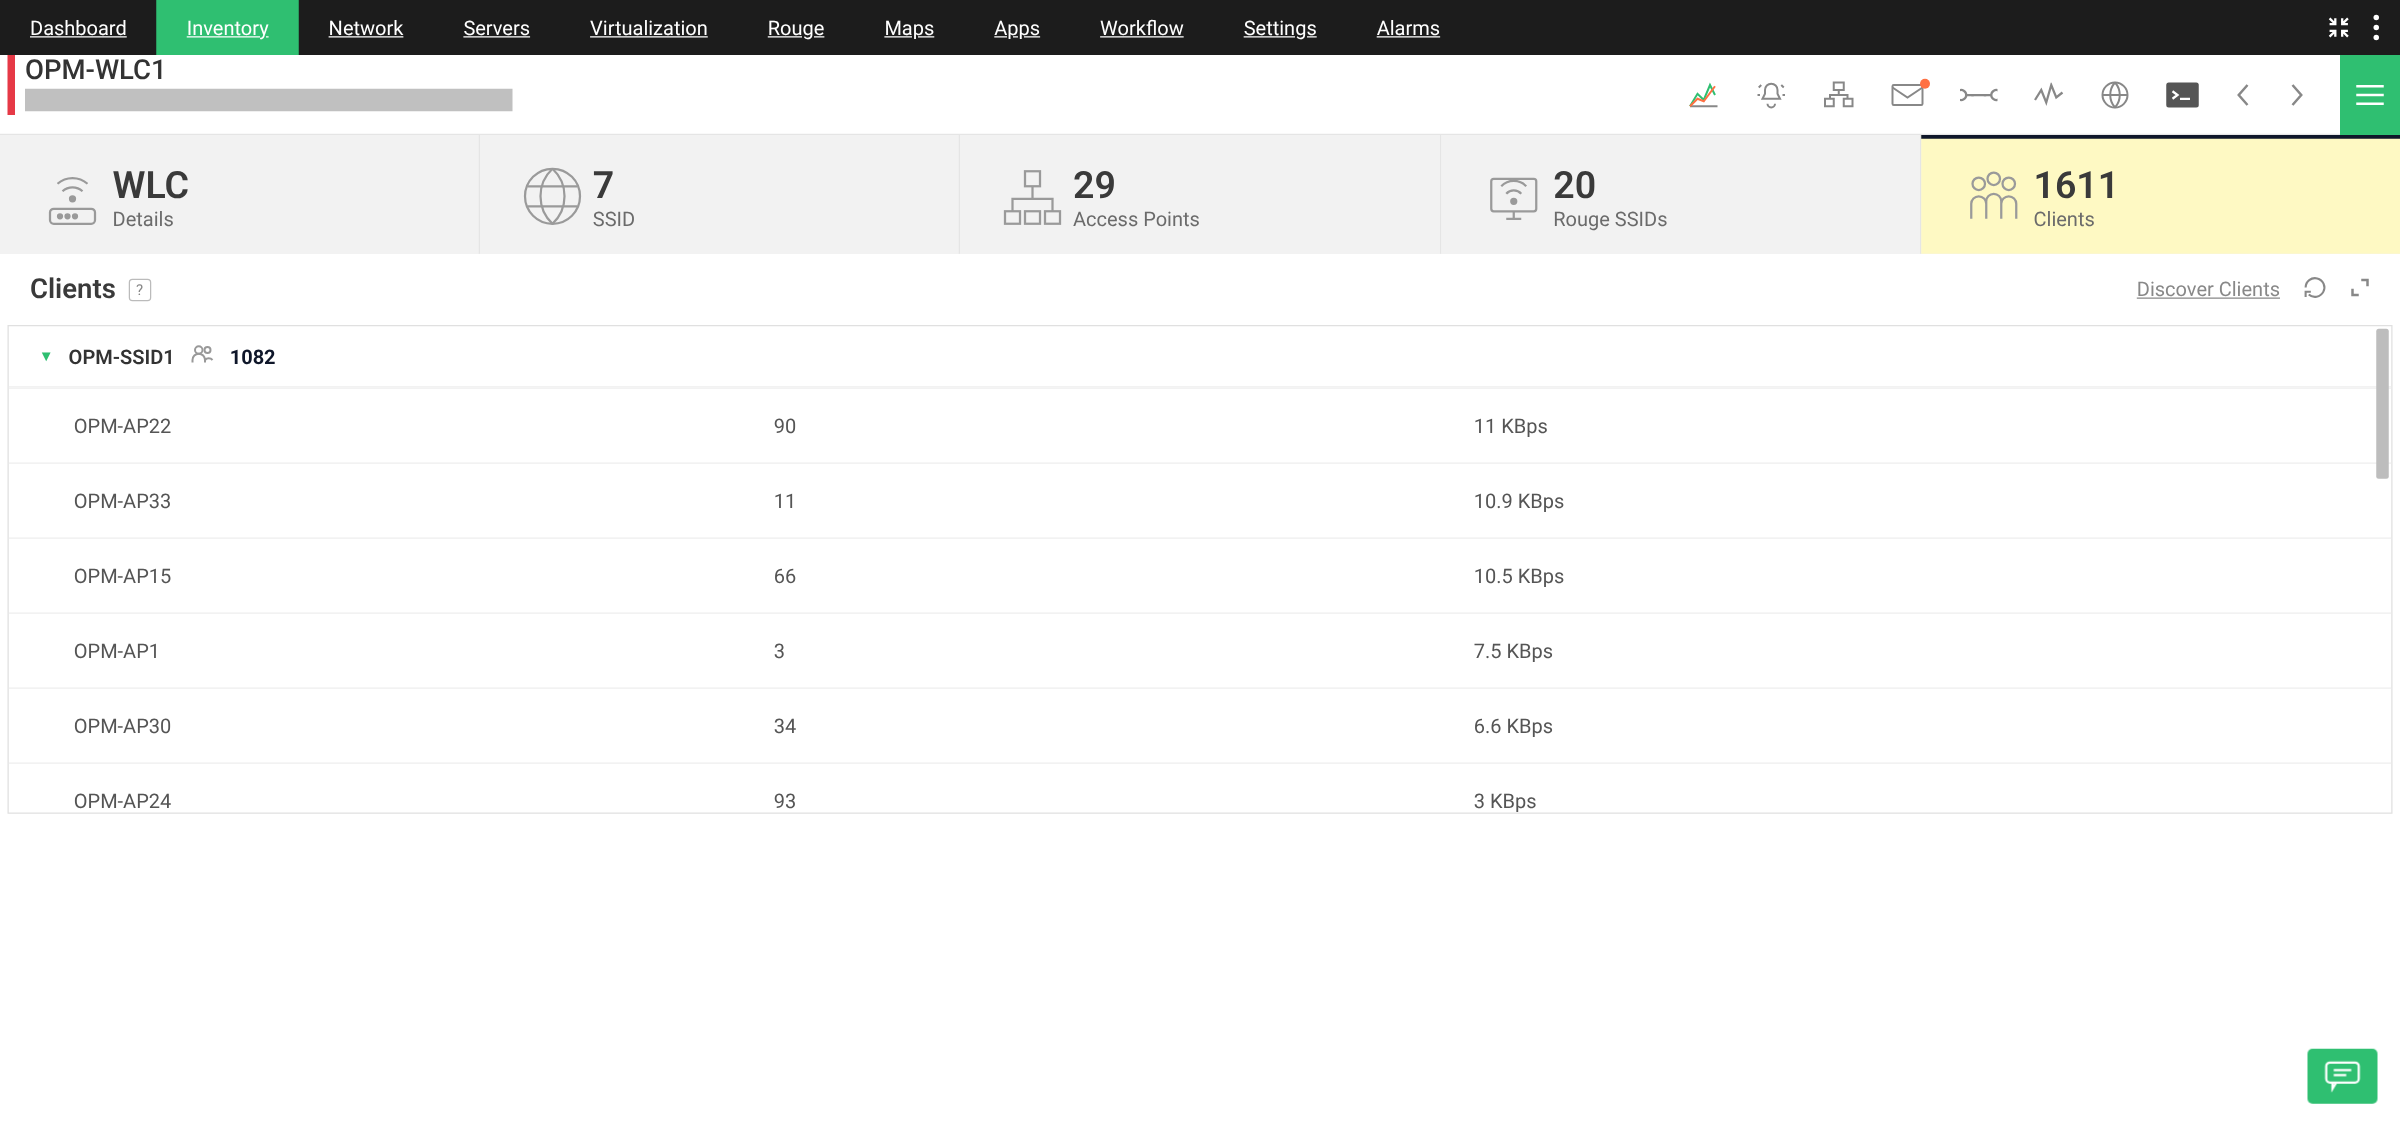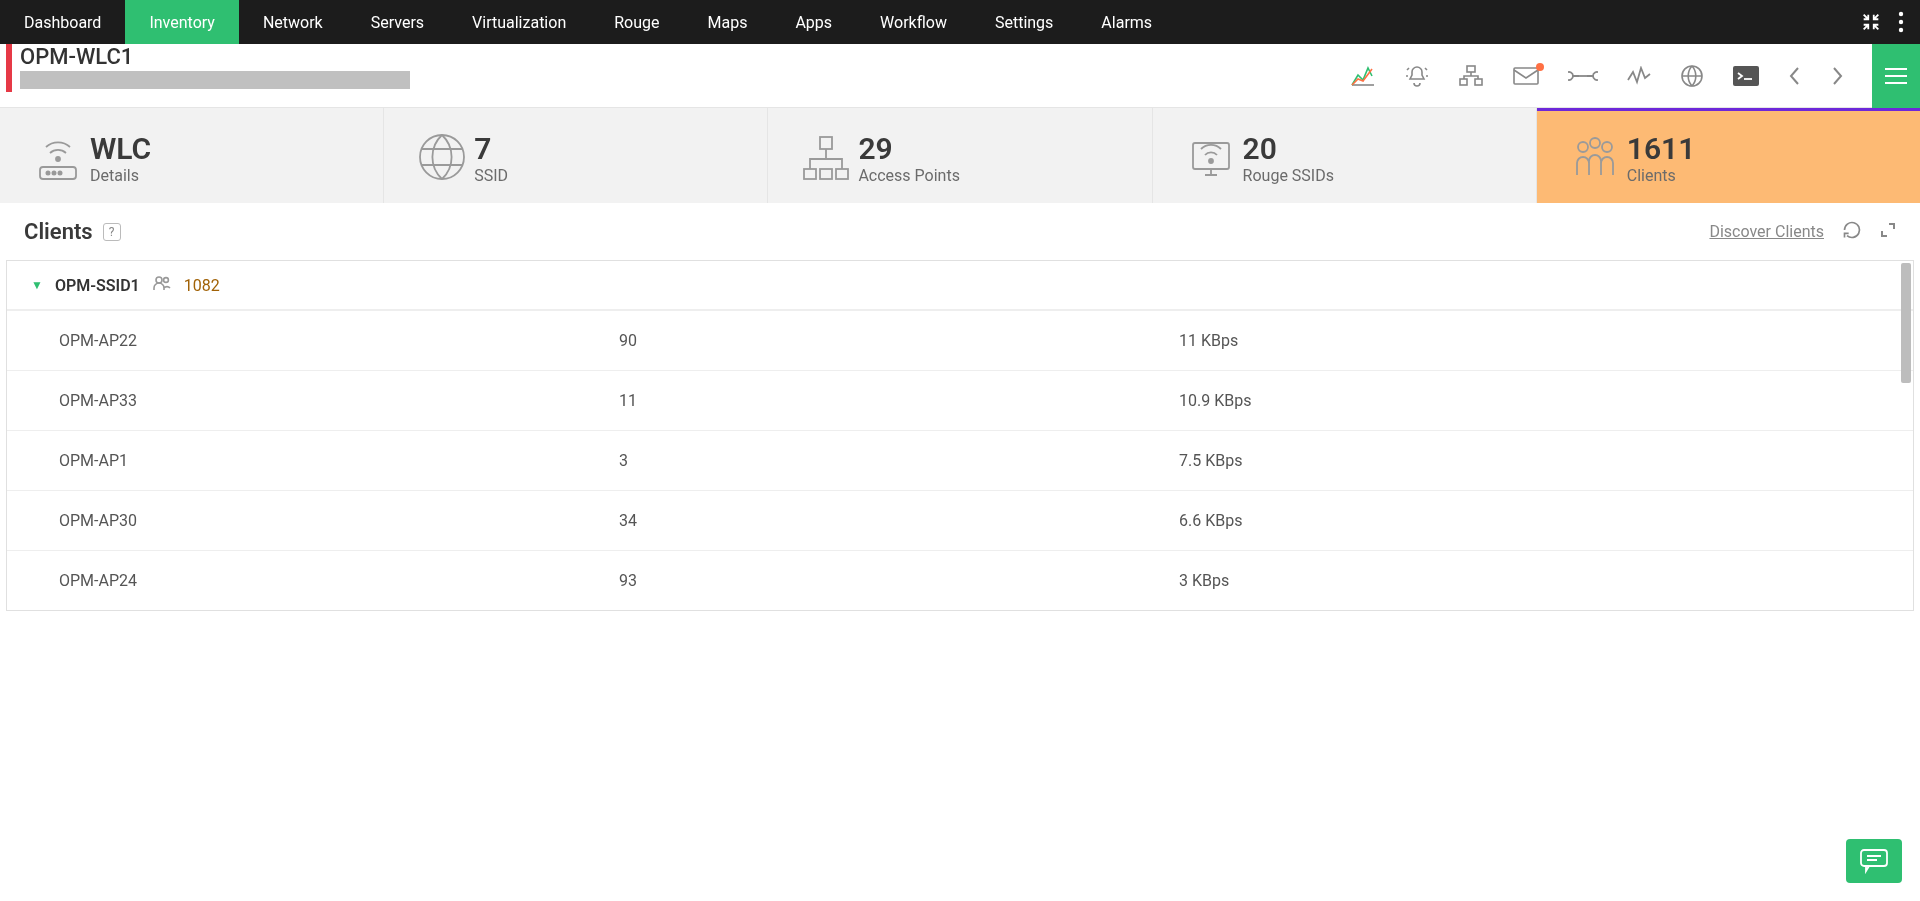--- a/index.html
+++ b/index.html
@@ -1,20 +1,20 @@
 <!DOCTYPE html>
 <html><head>
 <meta charset="utf-8">
 <style>
 * { box-sizing: border-box; margin: 0; padding: 0; font-family: -apple-system, "Segoe UI", Roboto, "Helvetica Neue", Arial, sans-serif; }
 html, body { width: 1920px; height: 901px; background: #fff; color: #333; }
 
 
 .topnav { background: #1c1c1c; height: 44px; display: flex; align-items: stretch; position: relative; }
-.topnav .nav-item { color: #fff; display: flex; align-items: center; padding: 0 24px; font-size: 16px; cursor: pointer; }
+.topnav .nav-item { color: #fff; display: flex; align-items: center; padding: 0 24px; font-size: 16px; cursor: pointer; text-decoration: underline; }
 .topnav .nav-item.active { background: #2fbf71; }
 .topnav .right-icons { margin-left: auto; display:flex; align-items:center; gap:16px; padding-right:16px; }
 .topnav .right-icons span { color:#fff; cursor:pointer; }
 .collapse-icon svg, .kebab-icon svg { display:block; }
 
 
 .subheader { display:flex; align-items:flex-start; height:64px; background:#fff; border-bottom:1px solid #e5e5e5; }
 .red-marker { width:6px; height:48px; background:#e63946; margin-left:6px; margin-right:8px; }
 .device-block { display:flex; flex-direction:column; }
 .device-title { font-size:22px; color:#333; font-weight:500; }
@@ -25,35 +25,35 @@
 .env-notif { position:absolute; top:-2px; right:-4px; width:8px; height:8px; background:#ff7043; border-radius:50%; }
 .tool svg { display:block; }
 
 
 .tabs-row { display:flex; background:#eee; padding:0; }
 .tab-card { flex:1; background:#fff; margin:0; border-right:1px solid #e5e5e5; display:flex; align-items:flex-end; gap:4px; padding:18px 30px; cursor:pointer; background:#f2f2f2; }
 .tab-card:last-child { border-right:none; }
 .tab-card .tab-icon { width:56px; height:56px; display:flex; align-items:center; justify-content:center; color:#9a9a9a; }
 .tab-card .tab-text .tab-value { font-size:30px; color:#3a3a3a; font-weight:600; }
 .tab-card .tab-text .tab-label { font-size:16px; color:#6b6b6b; }
-.tab-card.active { background:#fdba74; border-top:3px solid #6d28d9; }
+.tab-card.active { background:#fef9c3; border-top:3px solid #0f172a; }
 .tab-card:first-child { border-left:none; }
 
 
 .section-hdr { display:flex; align-items:center; padding:16px 24px; }
 .section-hdr .title { font-size:22px; font-weight:600; color:#3a3a3a; margin-right:10px; }
 .help-badge { width:18px; height:18px; border:1px solid #bbb; border-radius:3px; display:inline-flex; align-items:center; justify-content:center; font-size:12px; color:#888; }
 .section-hdr .sh-right { margin-left:auto; display:flex; align-items:center; gap:18px; color:#888; font-size:16px; }
 .discover-link { text-decoration:underline; cursor:pointer; color:#888; }
 
 
 .table-wrap { border:1px solid #e0e0e0; margin:0 6px; position:relative; }
 .group-row { display:flex; align-items:center; gap:12px; padding:14px 24px; font-size:16px; font-weight:600; color:#333; border-bottom:1px solid #eee; }
 .caret { color:#2fbf71; font-size:12px; }
-.group-count { color:#a16207; font-weight:400; }
+.group-count { color:#0f172a; font-weight:700; }
 .people-ic { color:#999; }
 
 .data-rows { max-height:340px; overflow:hidden; }
 .data-row { display:flex; padding:20px 52px; font-size:16px; color:#555; border-top:1px solid #eee; }
 .data-row .c1 { flex:0 0 560px; }
 .data-row .c2 { flex:0 0 560px; }
 .data-row .c3 { flex:1; }
 
 
 .fake-scrollbar { position:absolute; right:2px; top:2px; width:10px; height:280px; }
@@ -290,20 +290,25 @@
         <div class="c1">OPM-AP22</div>
         <div class="c2">90</div>
         <div class="c3">11 KBps</div>
       </div>
       <div class="data-row">
         <div class="c1">OPM-AP33</div>
         <div class="c2">11</div>
         <div class="c3">10.9 KBps</div>
       </div>
       <div class="data-row">
+        <div class="c1">OPM-AP15</div>
+        <div class="c2">66</div>
+        <div class="c3">10.5 KBps</div>
+      </div>
+      <div class="data-row">
         <div class="c1">OPM-AP1</div>
         <div class="c2">3</div>
         <div class="c3">7.5 KBps</div>
       </div>
       <div class="data-row">
         <div class="c1">OPM-AP30</div>
         <div class="c2">34</div>
         <div class="c3">6.6 KBps</div>
       </div>
       <div class="data-row">

